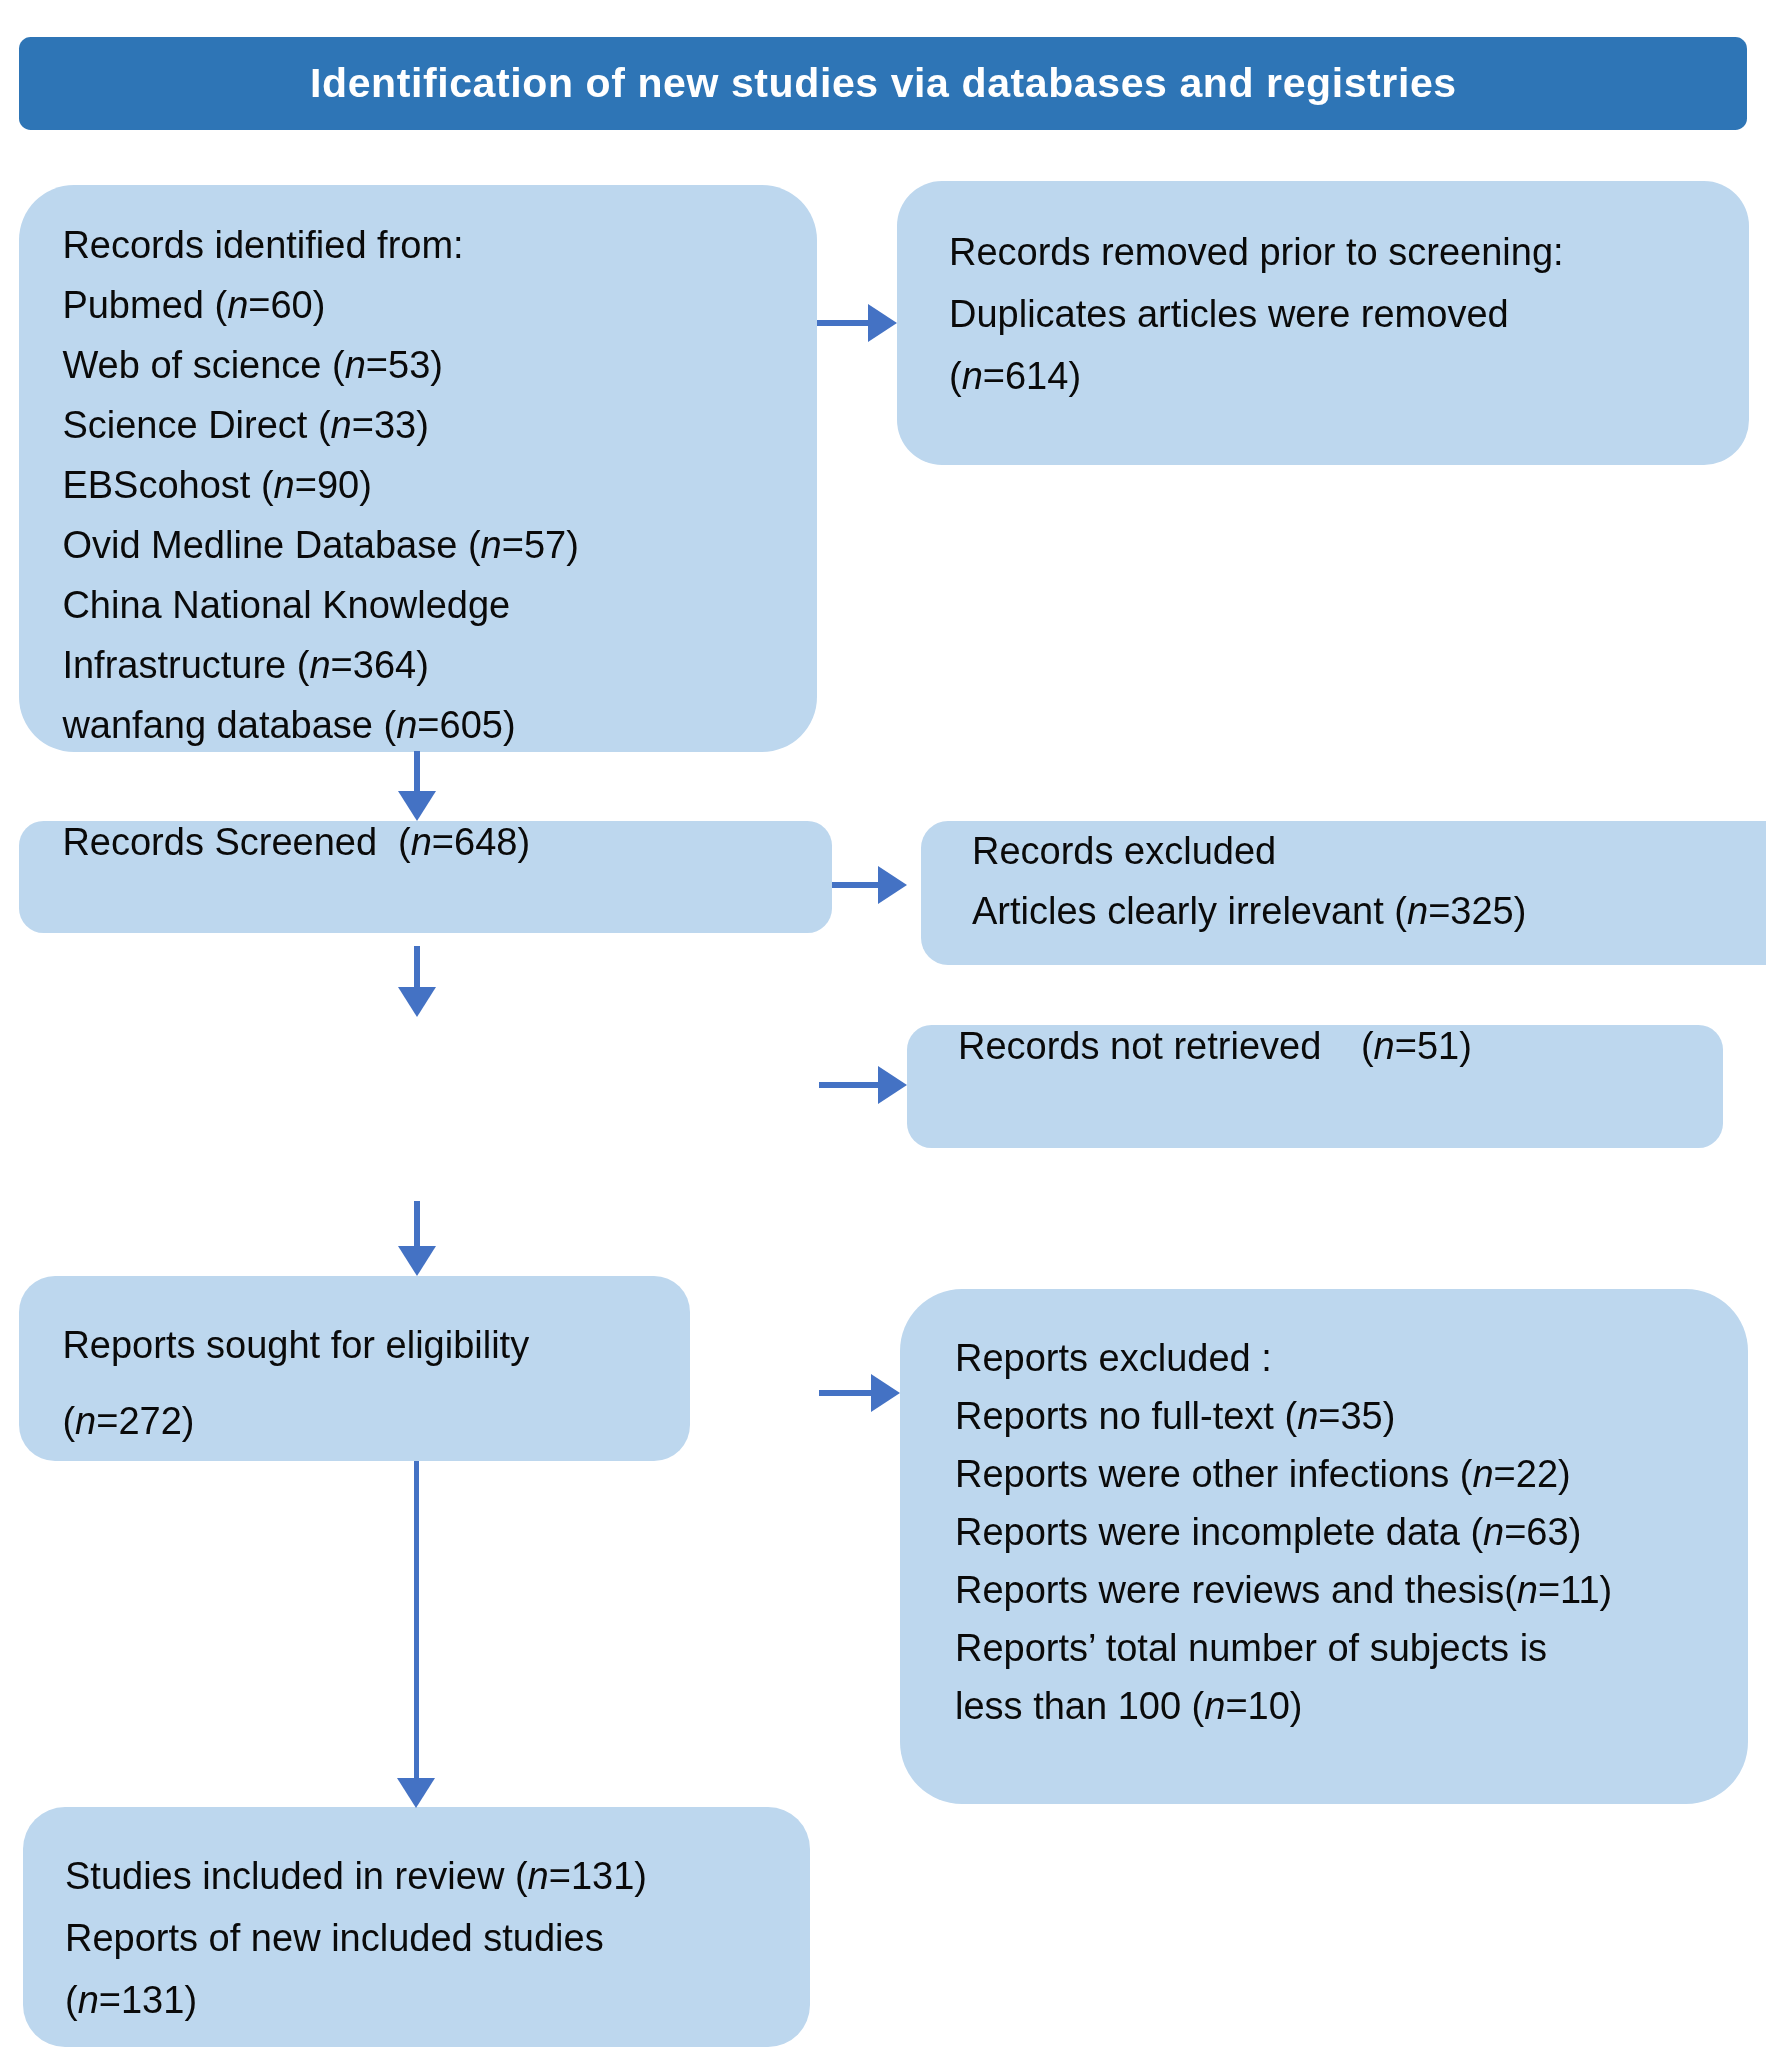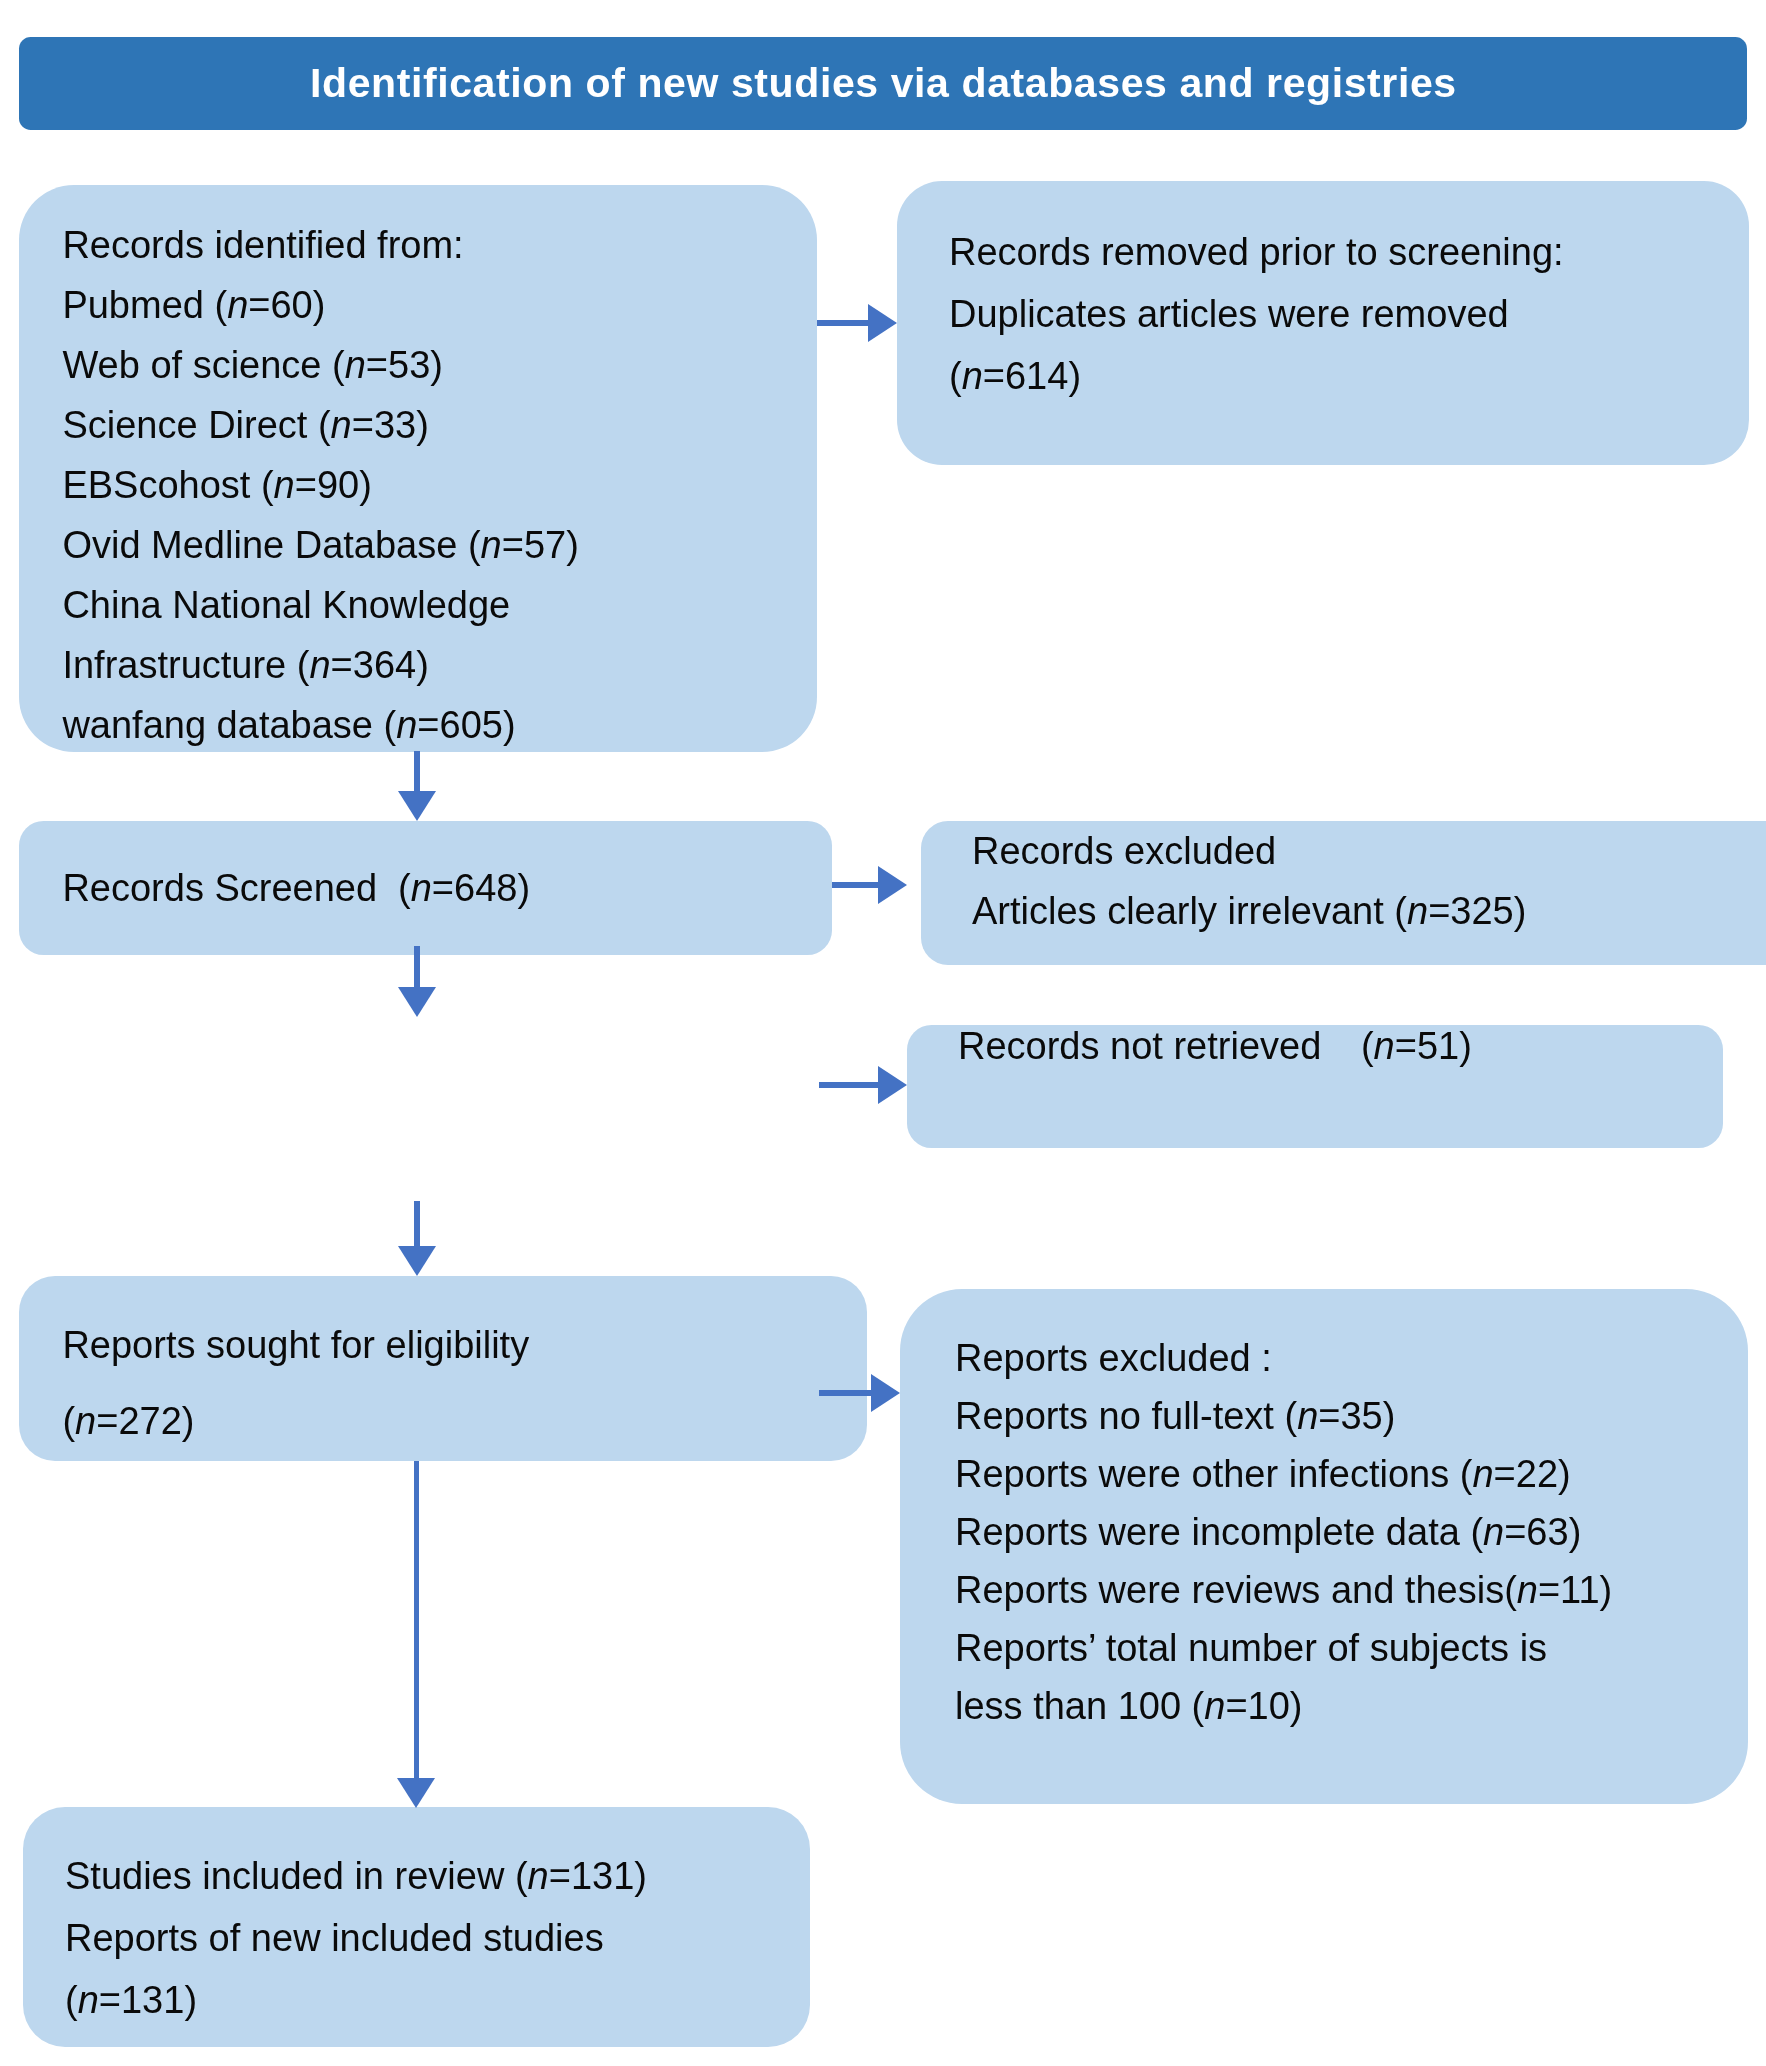--- a/index.html
+++ b/index.html
@@ -24,29 +24,29 @@
   .box{position:absolute;background:var(--box-bg);}
   .line{font-size:38px;white-space:pre-wrap;}
   .bold{font-weight:normal;}
   .nvar{font-style:italic;}
 
   
   #box-identification{left:19.4px;top:185px;width:798px;height:567px;border-radius:55px;
     padding:30px 26px 0 43px;}
   #box-identification .line{line-height:60px;}
 
-  #box-screened{left:19.4px;top:821px;width:813px;height:134px;border-radius:24.6px;
-    display:flex;align-items:center;padding-left:43px;}
+  #box-screened{left:19.4px;top:821px;width:813px;height:112px;border-radius:24.6px;
+    display:flex;align-items:flex-start;padding-left:43px;}
   #box-screened .count{margin-left:.55em;font-weight:normal;}
 
   #box-retrieval{left:19.4px;top:1017px;width:800px;height:185px;border-radius:36px;
     padding:31px 26px 0 43px;}
   #box-retrieval .line{line-height:76px;}
 
-  #box-eligibility{left:19.4px;top:1276px;width:848px;height:185px;border-radius:36px;
+  #box-eligibility{left:19.4px;top:1276px;width:671px;height:185px;border-radius:36px;
     padding:31px 26px 0 43px;}
   #box-eligibility .line{line-height:76px;}
 
   #box-included{left:23px;top:1807px;width:787px;height:240px;border-radius:42px;
     padding:38px 19.4px 0 42px;}
   #box-included .line{line-height:62px;}
 
   
   #box-removed{left:897px;top:181px;width:852px;height:284px;border-radius:45px;
     padding:40px 26px 0 52px;}

